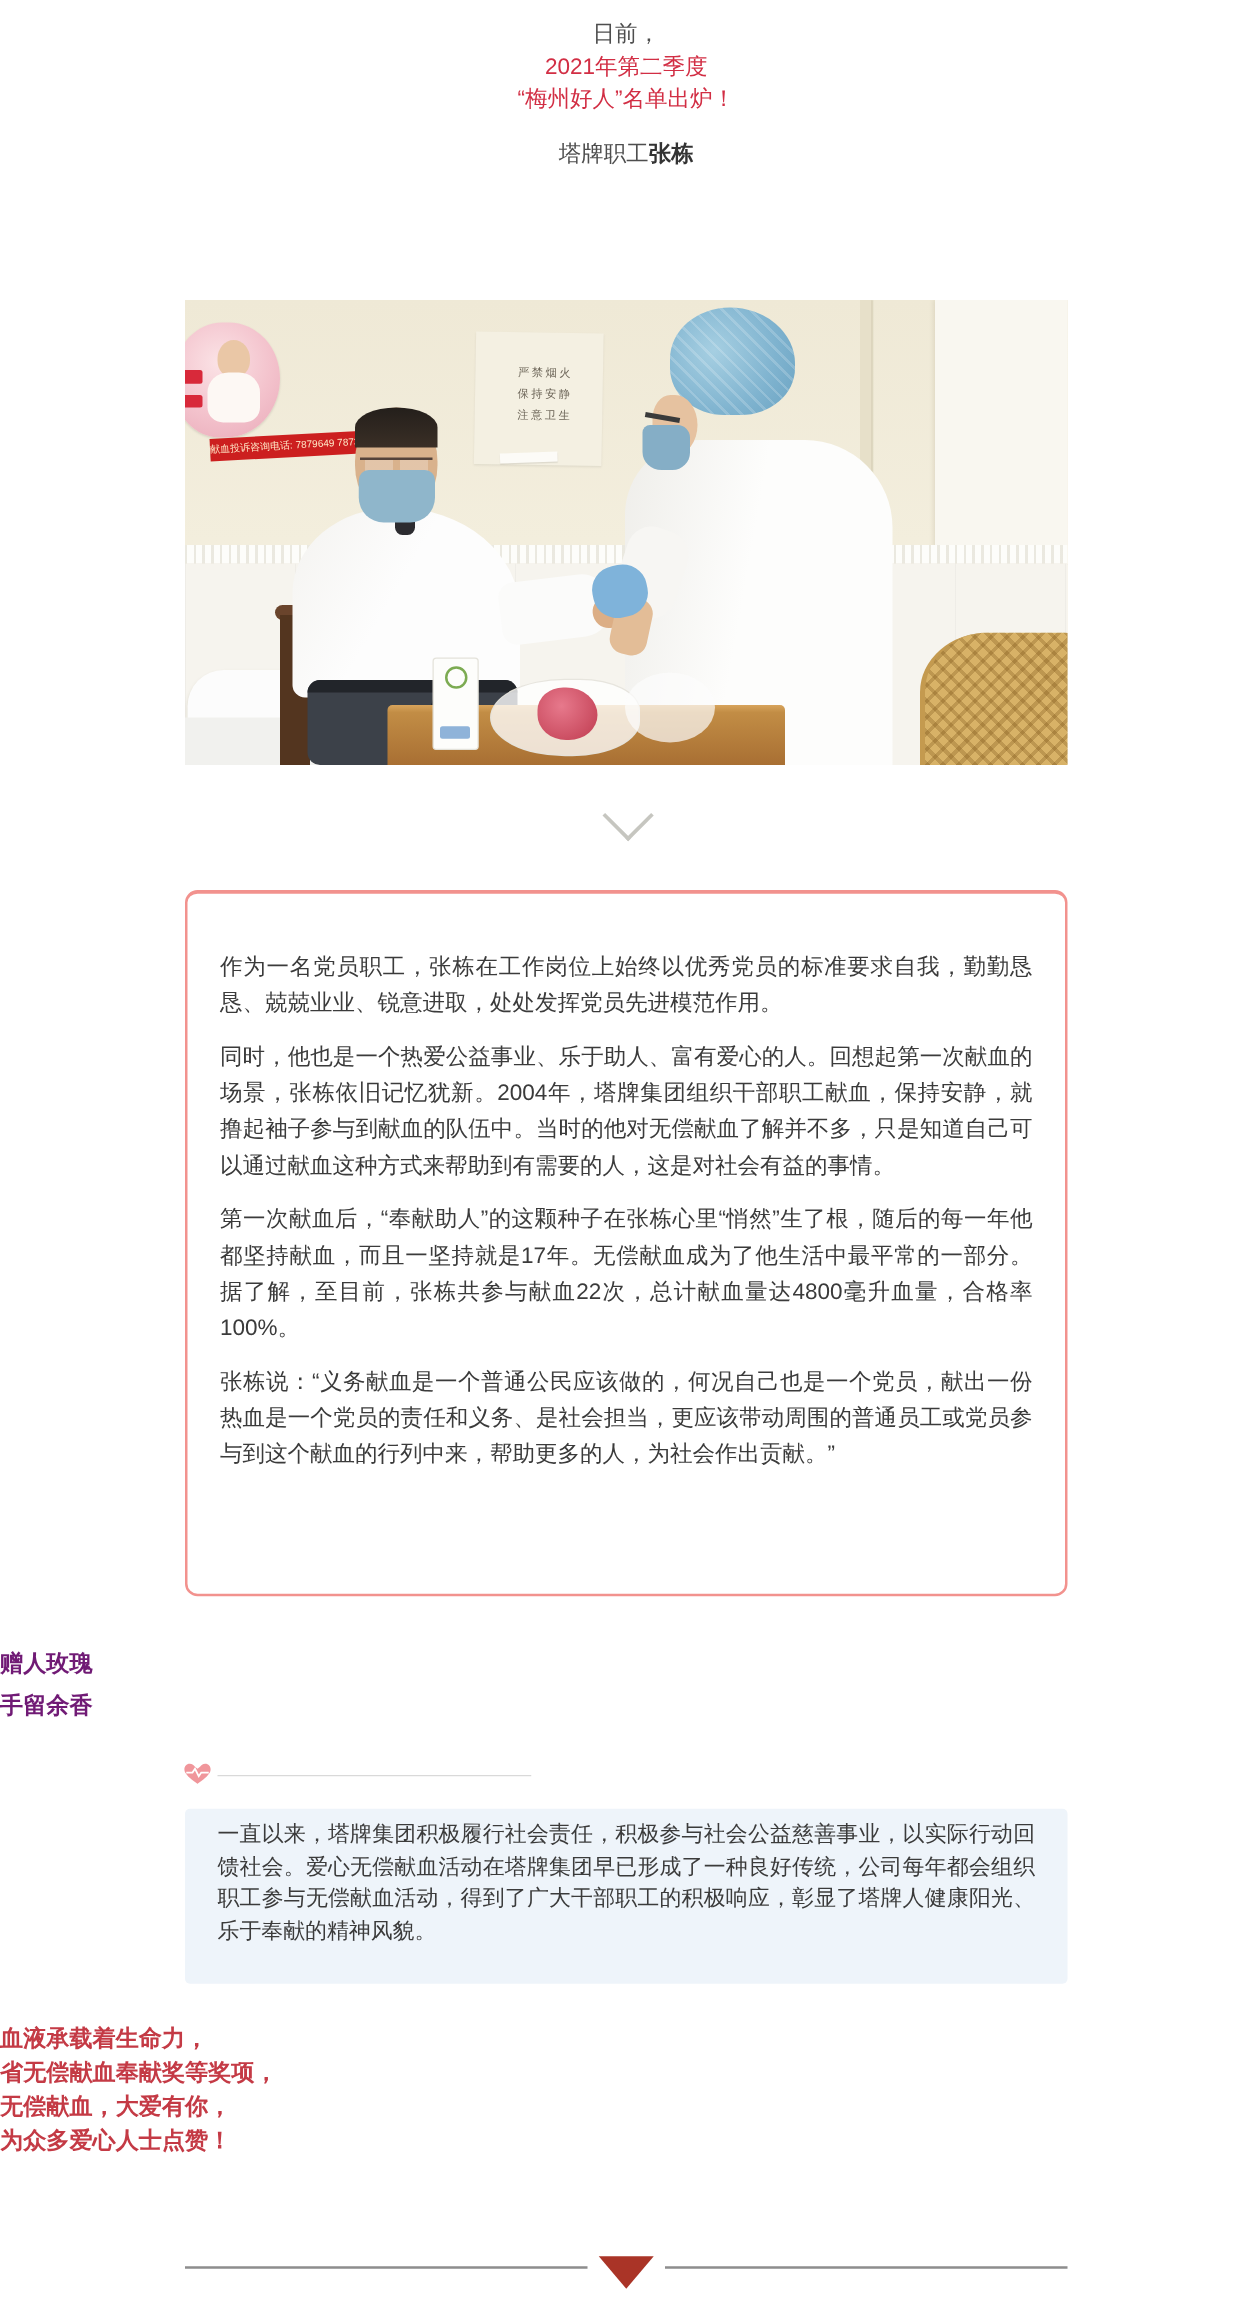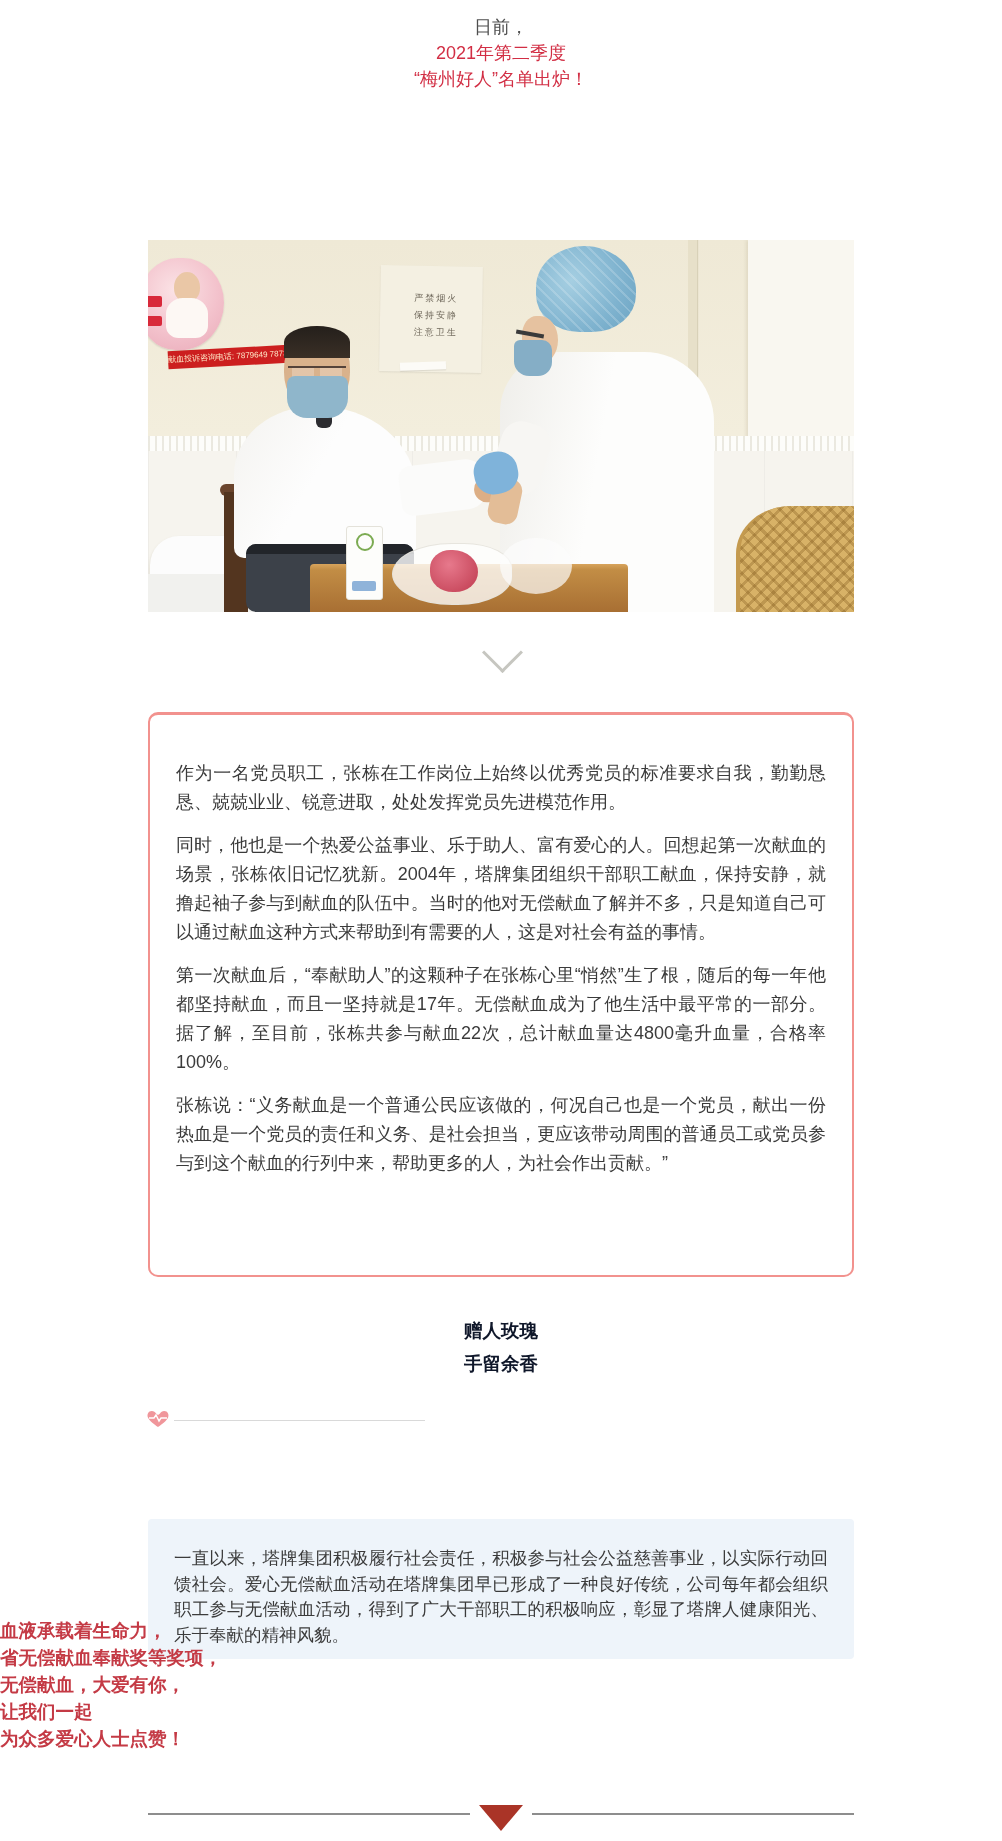--- a/index.html
+++ b/index.html
@@ -76,46 +76,47 @@
                              repeating-linear-gradient(-45deg,rgba(120,80,20,.28) 0 3px,transparent 3px 9px);}
   
   .chevron{position:absolute;left:488px;top:638px;width:26px;height:26px;
            border-right:3px solid #c6c6c0;border-bottom:3px solid #c6c6c0;transform:rotate(45deg);}
   
   .article-box{position:absolute;left:148px;top:712px;width:706px;height:565px;box-sizing:border-box;
                border:2px solid #f2928e;border-top-width:3px;border-radius:10px;
                padding:44px 26px 16px 26px;color:#3b3b3b;font-size:18px;line-height:29px;text-align:justify;}
   .article-box p{margin:0 0 14px 0;}
   
-  .slogan{position:absolute;left:0;top:1314px;width:100%;text-align:center;color:#0f172a;font-weight:bold;font-size:18.5px;line-height:33px;}
+  .slogan{position:absolute;left:0;top:1314px;width:100%;text-align:left;color:#701a75;font-weight:bold;font-size:18.5px;line-height:33px;}
   
   .heart-wrap{position:absolute;left:146px;top:1406px;width:24px;height:24px;}
   .heart-line{position:absolute;left:174px;top:1420px;width:251px;height:1px;background:#d9d9d9;}
   
-  .highlight{position:absolute;left:148px;top:1519px;width:706px;height:140px;box-sizing:border-box;background:#eef4fa;
-             border-radius:4px;padding:27px 26px;color:#3b3b3b;font-size:17.5px;line-height:25.5px;text-align:justify;}
+  .highlight{position:absolute;left:148px;top:1447px;width:706px;height:140px;box-sizing:border-box;background:#eef4fa;
+             border-radius:4px;padding:8px 26px;color:#3b3b3b;font-size:17.5px;line-height:25.5px;text-align:justify;}
   
   .closing{position:absolute;left:0;top:1617px;width:100%;color:#c43a45;font-weight:bold;font-size:18.5px;line-height:27px;}
   
   .div-line{position:absolute;top:1813px;height:2px;background:#8d8d8d;}
   .div-line.left{left:148px;width:322px;}
   .div-line.right{left:532px;width:322px;}
   .div-triangle{position:absolute;left:479px;top:1805px;width:0;height:0;
                 border-left:22px solid transparent;border-right:22px solid transparent;border-top:26px solid #aa3427;}
 </style>
 </head>
 <body>
 
 <div class="page">
 
   <div class="intro">
     <div>日前，</div>
     <div class="red">2021年第二季度</div>
     <div class="red">“梅州好人”名单出炉！</div>
     <div class="gap"></div>
+    <div><span>塔牌职工</span><b>张栋</b></div>
   </div>
 
   <div class="photo">
     <div class="p-right-wall"></div>
     <div class="p-strip"></div>
     <div class="p-lower"></div>
     <div class="p-heart-poster">
       <div class="p-poster-face"></div>
       <div class="p-poster-body"></div>
       <div class="p-poster-chip1"></div>
@@ -194,21 +195,20 @@
   <div class="heart-line"></div>
 
   <div class="highlight">
     <span>一直以来，塔牌集团积极履行社会责任，积极参与社会公益慈善事业，以实际行动回馈社会。爱心无偿献血活动在塔牌集团早已形成了一种良好传统，公司每年都会组织职工参与无偿献血活动，得到了广大干部职工的积极响应，彰显了塔牌人健康阳光、乐于奉献的精神风貌。</span>
   </div>
 
   <div class="closing">
     <div>血液承载着生命力，</div>
     <div>省无偿献血奉献奖等奖项，</div>
     <div>无偿献血，大爱有你，</div>
-    <div>让我们一起</div>
     <div>为众多爱心人士点赞！</div>
   </div>
 
   <div class="div-line left"></div>
   <div class="div-line right"></div>
   <div class="div-triangle"></div>
 
 </div>
 
 </body></html>

